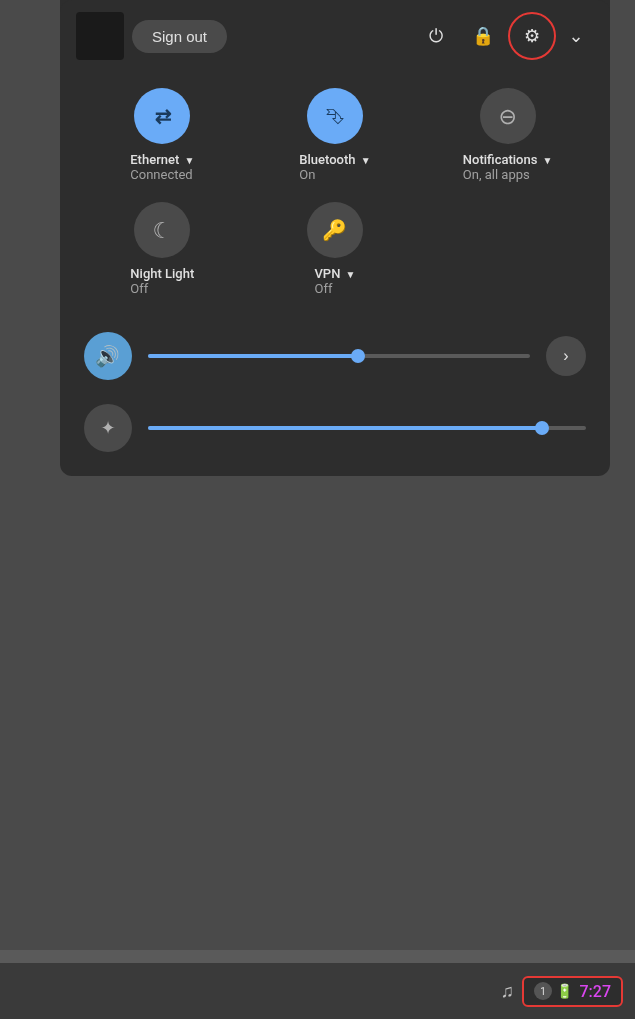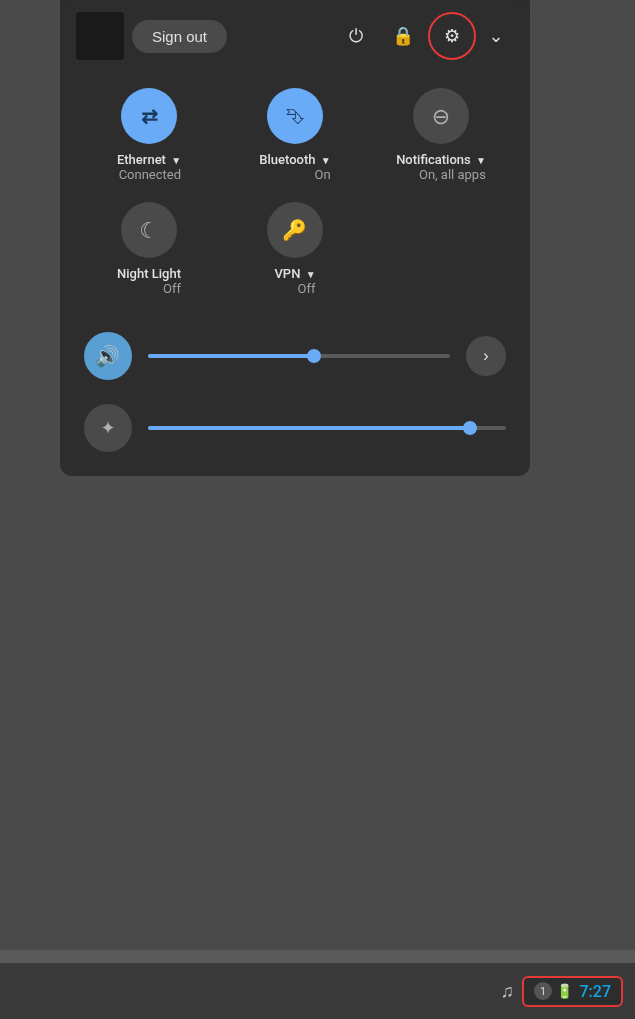--- a/index.html
+++ b/index.html
@@ -22,21 +22,21 @@
 
     
     .panel {
       position: absolute;
       top: 0;
       left: 60px;
       right: 0;
       background: #2d2d2d;
       border-radius: 0 0 12px 12px;
       padding: 0;
-      width: 470px;
+      width: 550px;
     }
 
     
     .header {
       display: flex;
       align-items: center;
       padding: 12px 16px;
       gap: 8px;
       background: #2d2d2d;
       border-radius: 12px 12px 0 0;
@@ -131,21 +131,21 @@
       background: #6aabf7;
       color: #1a3a5c;
     }
 
     .tile-icon.inactive {
       background: #4a4a4a;
       color: #b0b0b0;
     }
 
     .tile-label {
-      text-align: right;
+      text-align: left;
     }
 
     .tile-label .title {
       color: #e0e0e0;
       font-size: 13px;
       font-weight: 500;
     }
 
     .tile-label .subtitle {
       color: #a0a0a0;
@@ -271,21 +271,21 @@
       align-items: center;
       gap: 6px;
       background: #2d2d2d;
       border: 2px solid #e53935;
       border-radius: 6px;
       padding: 4px 10px;
       cursor: pointer;
     }
 
     .tray-time {
-      color: #0ea5e9;
+      color: #d946ef;
       font-size: 16px;
       font-weight: 500;
     }
 
     .tray-icons {
       display: flex;
       align-items: center;
       gap: 4px;
       color: #c0c0c0;
       font-size: 14px;

